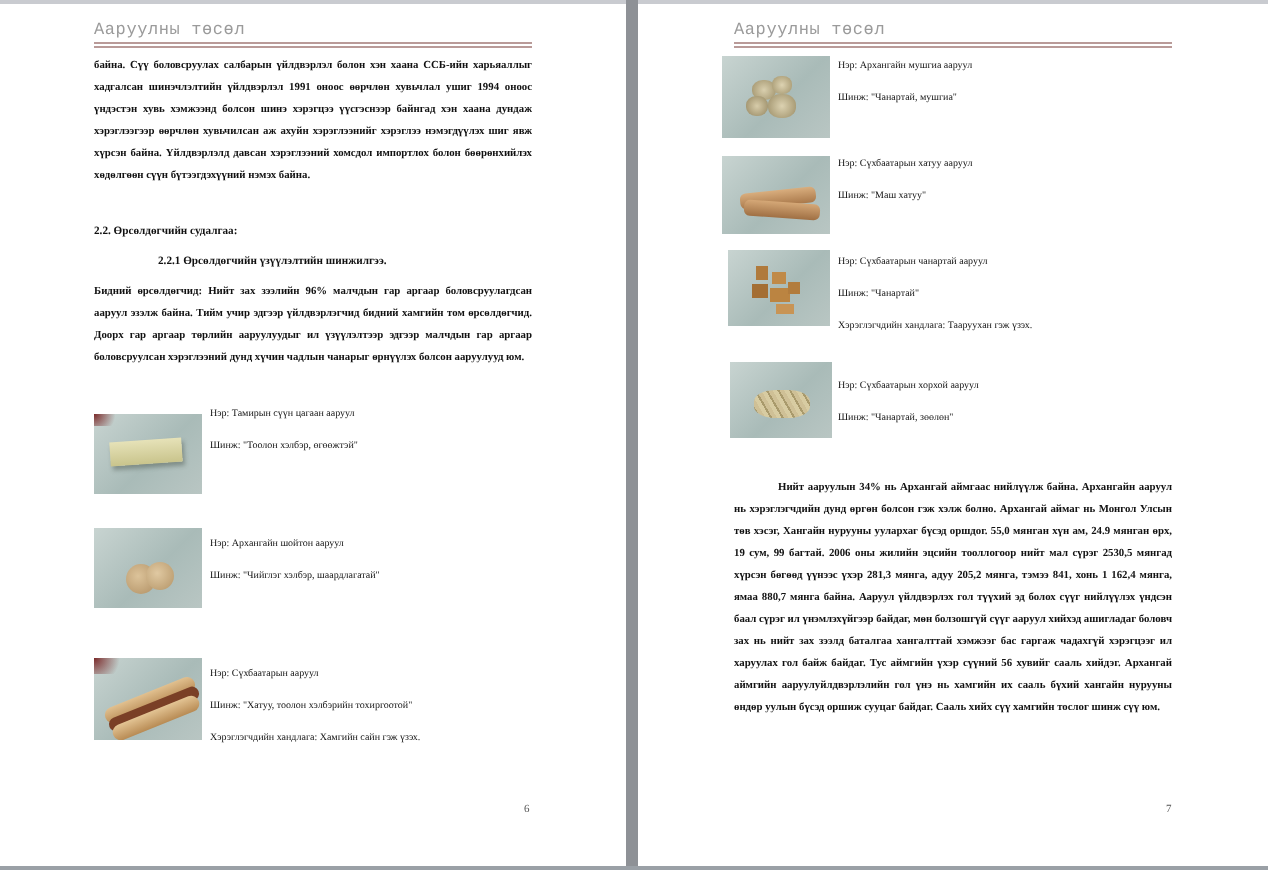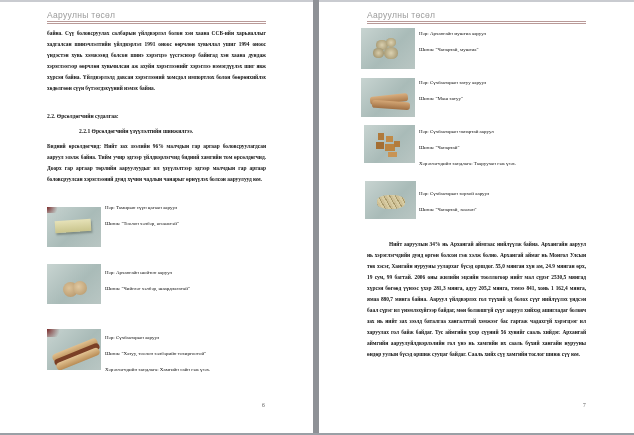--- a/index.html
+++ b/index.html
@@ -11,21 +11,21 @@
     .topbar { position: absolute; left: 0; top: 0; width: 634px; height: 2px; background: #c9cbd0; }
     .bottombar { position: absolute; left: 0; top: 433px; width: 634px; height: 2px; background: #9aa0a6; }
     .gutter { position: absolute; left: 313px; top: 0; width: 6px; height: 435px; background: #8e9196; }
     .page { position: absolute; top: 2px; height: 431px; background: #fff; overflow: hidden; }
     .page.left { left: 0; width: 313px; }
     .page.right { left: 319px; width: 315px; }
 
     .header { position: absolute; top: 8px; height: 12px; }
     .page.left .header { left: 47px; width: 219px; }
     .page.right .header { left: 48px; width: 219px; }
-    .header-title { font-family: Liberation Sans, sans-serif; font-size: 8.5px; color: #9b9b9b; letter-spacing: 0.3px; line-height: 10px; }
+    .header-title { font-family: Liberation Mono, monospace; font-size: 8.5px; color: #9b9b9b; letter-spacing: 0.3px; line-height: 10px; }
     .header-rule { position: absolute; left: 0; right: 0; top: 11px; height: 1px; background: #b99a98; }
     .header-rule2 { position: absolute; left: 0; right: 0; top: 13px; height: 1px; background: #b99a98; }
 
     .para {
       position: absolute; font-size: 5.4px; line-height: 11px; color: #111;
       text-align: justify; font-weight: bold;
     }
     .heading { position: absolute; font-size: 5.6px; font-weight: bold; color: #111; line-height: 8px; }
 
     .photo { position: absolute; border: 0; overflow: hidden; }

